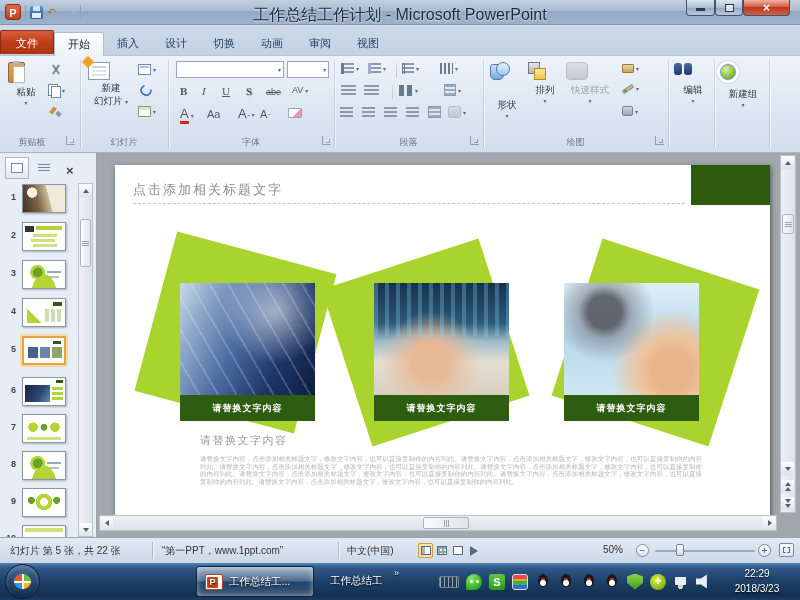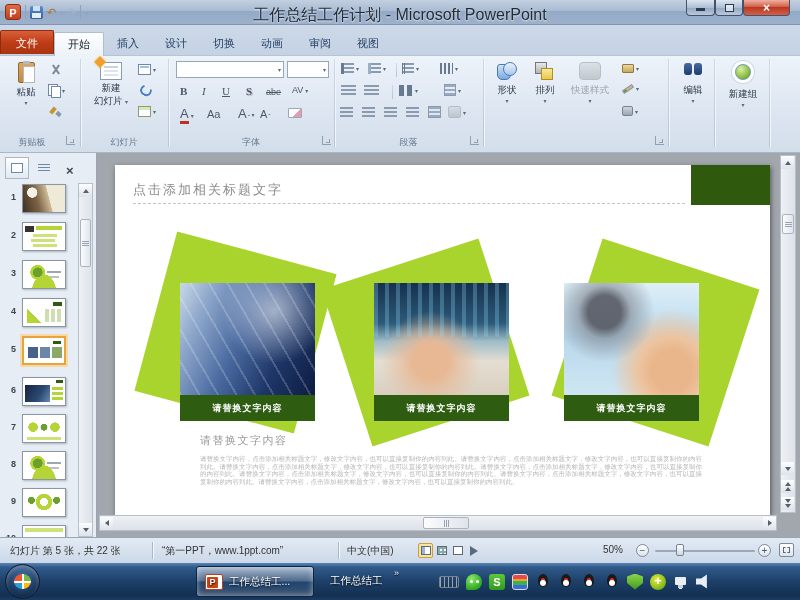--- a/index.html
+++ b/index.html
@@ -48,21 +48,21 @@
     background:radial-gradient(circle at 35% 30%,#8fc2f0,#2d6ab8 70%); color:#fff; font-size:11px; font-weight:bold;
     text-align:center; line-height:16px; border:1px solid #1d4c8e; }
 
   
   #ribbon { left:0; top:56px; width:800px; height:97px;
     background:linear-gradient(#eef3fa,#dde6f1 55%,#d3deeb); border-bottom:1px solid #a8b6c8; }
   .gsep { top:3px; width:1px; height:88px; background:linear-gradient(#cfd9e6,#b8c4d4); box-shadow:1px 0 0 #f2f6fb; }
   .glabel { top:80px; font-size:9px; color:#66788e; text-align:center; }
   .launcher { top:80px; width:9px; height:9px; border-left:1px solid #8da0b6; border-bottom:1px solid #8da0b6; position:absolute; }
   .launcher::after { content:""; position:absolute; right:1px; bottom:1px; width:3px; height:3px; border-right:1px solid #8da0b6; border-bottom:1px solid #8da0b6; }
-  .bigbtn { display:flex; flex-direction:column; align-items:center; font-size:9.5px; color:#2c3a4a; text-align:center; }
+  .bigbtn { display:flex; flex-direction:column; font-size:9.5px; color:#2c3a4a; text-align:center; }
   .minirow { display:flex; align-items:center; gap:2px; }
 
   .ic-clipboard { width:17px; height:21px; background:linear-gradient(#d9a86a,#c08a44); border:1px solid #96672c; border-radius:2px; position:relative; }
   .ic-clipboard::before { content:""; position:absolute; left:4px; top:-2px; width:7px; height:3px; background:#b5b9be; border-radius:1px; }
   .ic-clipboard::after { content:""; position:absolute; left:4px; top:3px; width:10px; height:15px; background:#fdfdfd; border:1px solid #b8b8b8; }
   .ic-scissors { width:12px; height:12px; position:relative; }
   .ic-scissors::before,.ic-scissors::after { content:""; position:absolute; left:5px; top:0; width:2px; height:11px; background:#7a8794; }
   .ic-scissors::before { transform:rotate(35deg); } .ic-scissors::after { transform:rotate(-35deg); }
   .ic-copy { width:12px; height:13px; position:relative; }
   .ic-copy::before,.ic-copy::after { content:""; position:absolute; width:8px; height:10px; background:#fff; border:1px solid #6f87a8; }
@@ -355,21 +355,21 @@
     <div class="abs minirow" style="left:448px;top:50px;">
         <div style="width:13px;height:12px;background:linear-gradient(#cfd6de,#aab2ba);border:1px solid #9aa2aa;border-radius:2px;opacity:.6;"></div>
         <span class="dd">▾</span>
       </div>
     <div class="abs glabel" style="left:334px;width:149px;">段落</div>
     <div class="abs launcher" style="left:470px;"></div>
     <div class="abs gsep" style="left:483px;"></div>
 
     <div class="abs bigbtn" style="left:490px;top:6px;width:34px;">
       <div class="ic-shapes"></div>
-      <span style="margin-top:4px;font-family:Liberation Mono, monospace;">形状</span>
+      <span style="margin-top:19px;font-family:Liberation Mono, monospace;">形状</span>
       <span class="dd">▾</span>
     </div>
     <div class="abs bigbtn" style="left:528px;top:6px;width:34px;">
       <div class="ic-arrange"></div>
       <span style="margin-top:4px;">排列</span>
       <span class="dd">▾</span>
     </div>
     <div class="abs bigbtn" style="left:566px;top:6px;width:48px;color:#9aa4ae;">
       <div class="ic-qstyle"></div>
       <span style="margin-top:4px;">快速样式</span>
@@ -380,20 +380,21 @@
         <span class="dd">▾</span>
       </div>
     <div class="abs minirow" style="left:622px;top:29px;">
         <div class="ic-pencil"></div>
         <span class="dd">▾</span>
       </div>
     <div class="abs minirow" style="left:622px;top:50px;">
         <div class="ic-cube"></div>
         <span class="dd">▾</span>
       </div>
+    <div class="abs glabel" style="left:483px;width:185px;">绘图</div>
     <div class="abs launcher" style="left:655px;"></div>
     <div class="abs gsep" style="left:668px;"></div>
 
     <div class="abs bigbtn" style="left:674px;top:6px;width:38px;">
       <div class="ic-binoc"></div>
       <span style="margin-top:8px;">编辑</span>
       <span class="dd">▾</span>
     </div>
     <div class="abs gsep" style="left:714px;"></div>
 
@@ -575,14 +576,18 @@
       <div class="tray-ic ic-rainbow"></div>
       <div class="tray-ic ic-qq"></div>
       <div class="tray-ic ic-qq"></div>
       <div class="tray-ic ic-qq"></div>
       <div class="tray-ic ic-qq"></div>
       <div class="tray-ic ic-shield"></div>
       <div class="tray-ic ic-plus360">+</div>
       <div class="tray-ic ic-net"></div>
       <div class="tray-ic ic-vol"></div>
     </div>
+    <div id="clock" class="abs">
+      <div>22:29</div>
+      <div>2018/3/23</div>
+    </div>
   </div>
 </div>
 
 </body></html>

